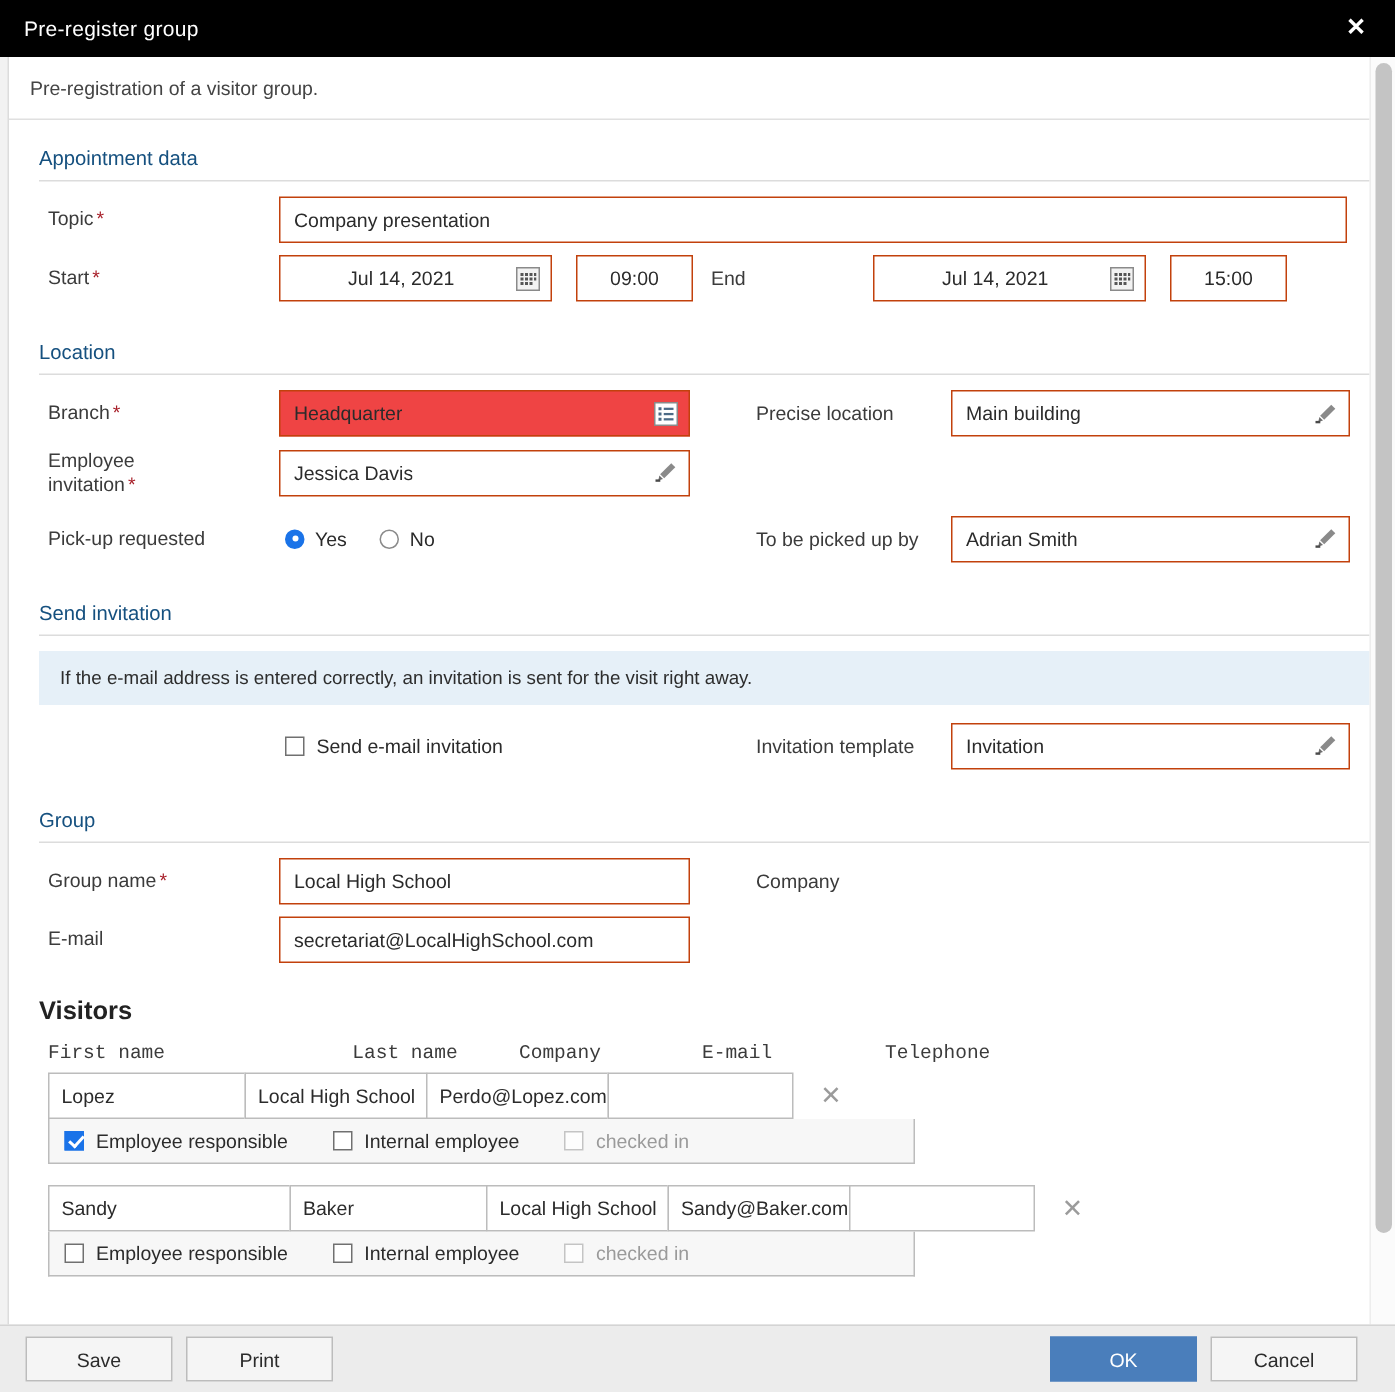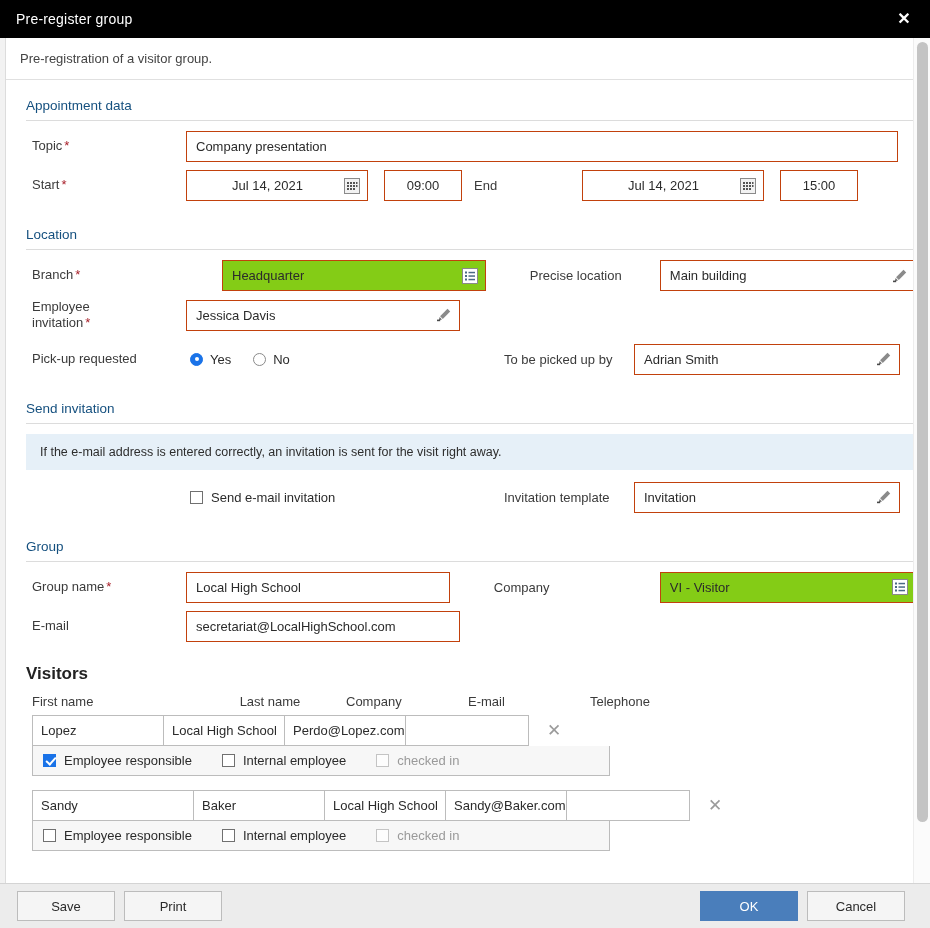--- a/index.html
+++ b/index.html
@@ -66,21 +66,21 @@
     font-size: 13px; color: #3b3b3b; padding-left: 12px;
     width: 166px; flex: 0 0 166px; line-height: 1.25;
   }
   .label .req { color: #a8202a; margin-left: 2px; }
 
   .field {
     position: relative; height: 31px; border: 1px solid #c2410c;
     background: #fff; display: flex; align-items: center;
     padding: 0 9px; font-size: 13px; color: #2b2b2b;
   }
-  .field.readonly { background: #84cc16; margin-left: 36px; }
+  .field.readonly { background: #ef4444; }
   .field.centered { justify-content: center; padding-right: 28px; }
   .field .txt { white-space: nowrap; overflow: hidden; }
 
   
   .ic { position: absolute; right: 6px; top: 50%; transform: translateY(-50%);
         width: 18px; height: 18px; }
   .ic svg { display: block; }
   .pencil { position: absolute; right: 7px; top: 50%; transform: translateY(-50%);
             width: 16px; height: 16px; }
 
@@ -125,21 +125,21 @@
   .cb-item.disabled { color: #9a9a9a; cursor: default; }
   .cb-item.disabled .cb { border-color: #c4c4c4; background: #fdfdfd; }
 
   
   .info-banner {
     background: #e6f0f8; color: #2d2d2d; font-size: 12.5px;
     padding: 11px 14px; margin: 2px 0 12px 6px;
   }
 
   
-  .vt-head { display: flex; padding-left: 12px; margin-bottom: 6px; }
+  .vt-head { display: flex; padding-left: 12px; margin-bottom: 6px; font-family: Liberation Mono, monospace; }
   .vt-head span { font-size: 13px; color: #3b3b3b; }
   .vc1 { width: 162px; flex: 0 0 162px; }
   .vc2 { width: 152px; flex: 0 0 152px; text-align: center; }
   .vc3 { width: 122px; flex: 0 0 122px; }
   .vc4 { width: 122px; flex: 0 0 122px; }
   .vc5 { width: 122px; flex: 0 0 122px; }
 
   .vt-row { display: flex; align-items: center; margin-left: 12px; }
   .vcell {
     height: 31px; border: 1px solid #bcbcbc; background: #fff;
@@ -388,36 +388,20 @@
 
       <div class="row">
         <div class="label">
           <span>Group name</span><span class="req">*</span>
         </div>
         <div class="field w-std">
           <span class="txt">Local High School</span>
         </div>
         <div class="sp-44"></div>
         <div class="lbl-right">Company</div>
-        <div class="field w-right readonly">
-          <span class="txt">VI - Visitor</span>
-          <span class="ic">
-            <svg width="18" height="18" viewBox="0 0 18 18">
-                <rect x="1.5" y="1.5" width="15" height="15" fill="#fff" stroke="#8a8a8a"></rect>
-                <g fill="#4b6a86">
-                  <rect x="4" y="4.5" width="2" height="2"></rect>
-                  <rect x="4" y="8" width="2" height="2"></rect>
-                  <rect x="4" y="11.5" width="2" height="2"></rect>
-                  <rect x="7.5" y="4.8" width="6.5" height="1.5"></rect>
-                  <rect x="7.5" y="8.3" width="6.5" height="1.5"></rect>
-                  <rect x="7.5" y="11.8" width="6.5" height="1.5"></rect>
-                </g>
-              </svg>
-          </span>
-        </div>
       </div>
 
       <div class="row">
         <div class="label">E-mail</div>
         <div class="field w-std">
           <span class="txt">secretariat@LocalHighSchool.com</span>
         </div>
       </div>
 
       <h2 class="visitors-title">Visitors</h2>

